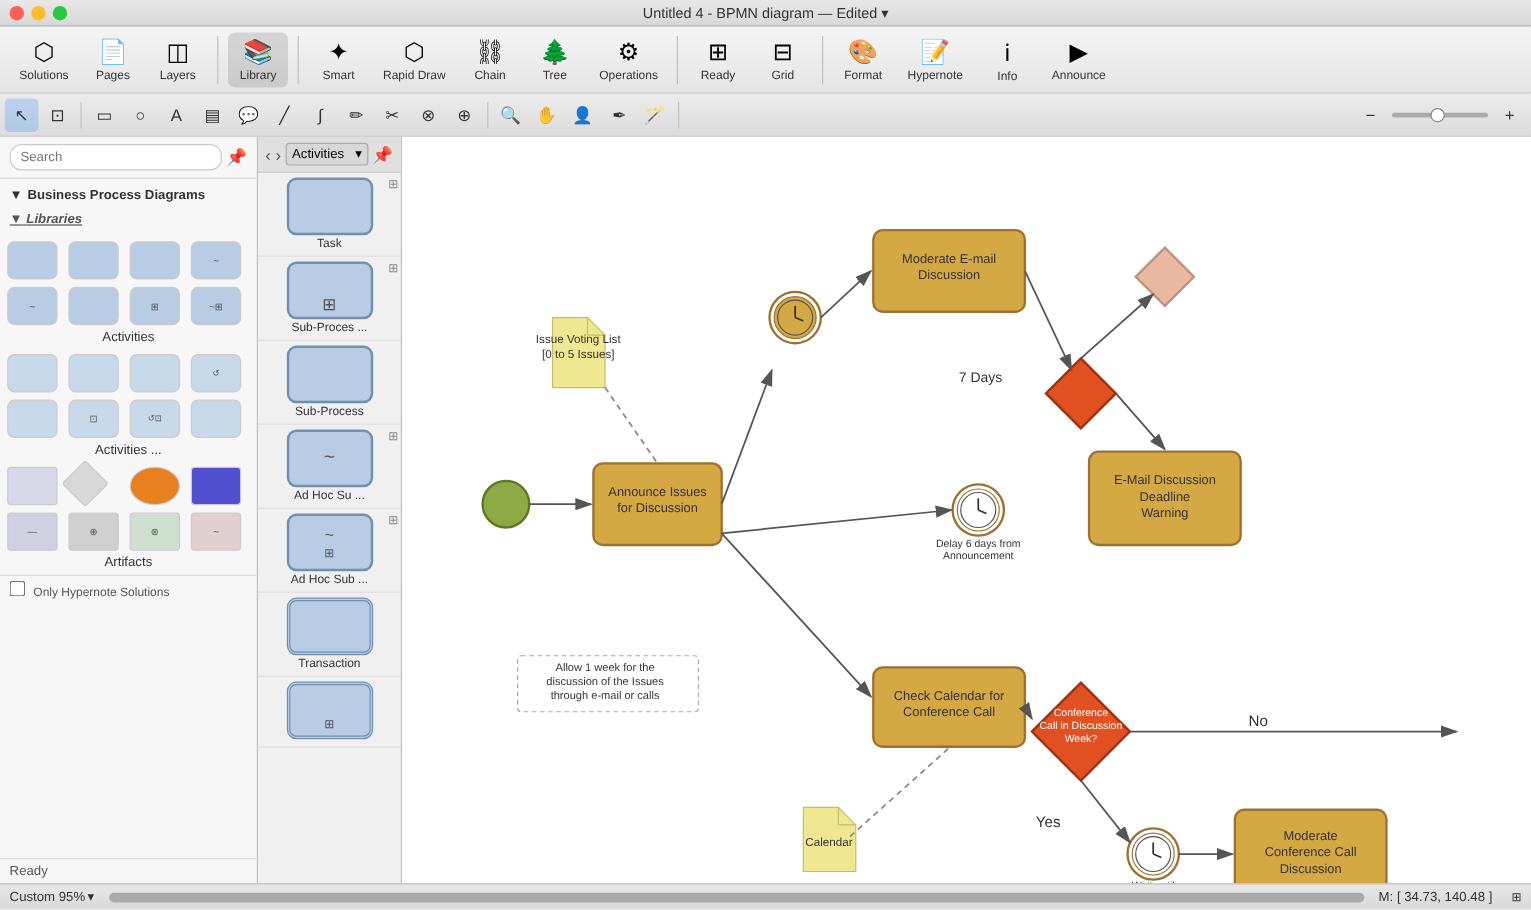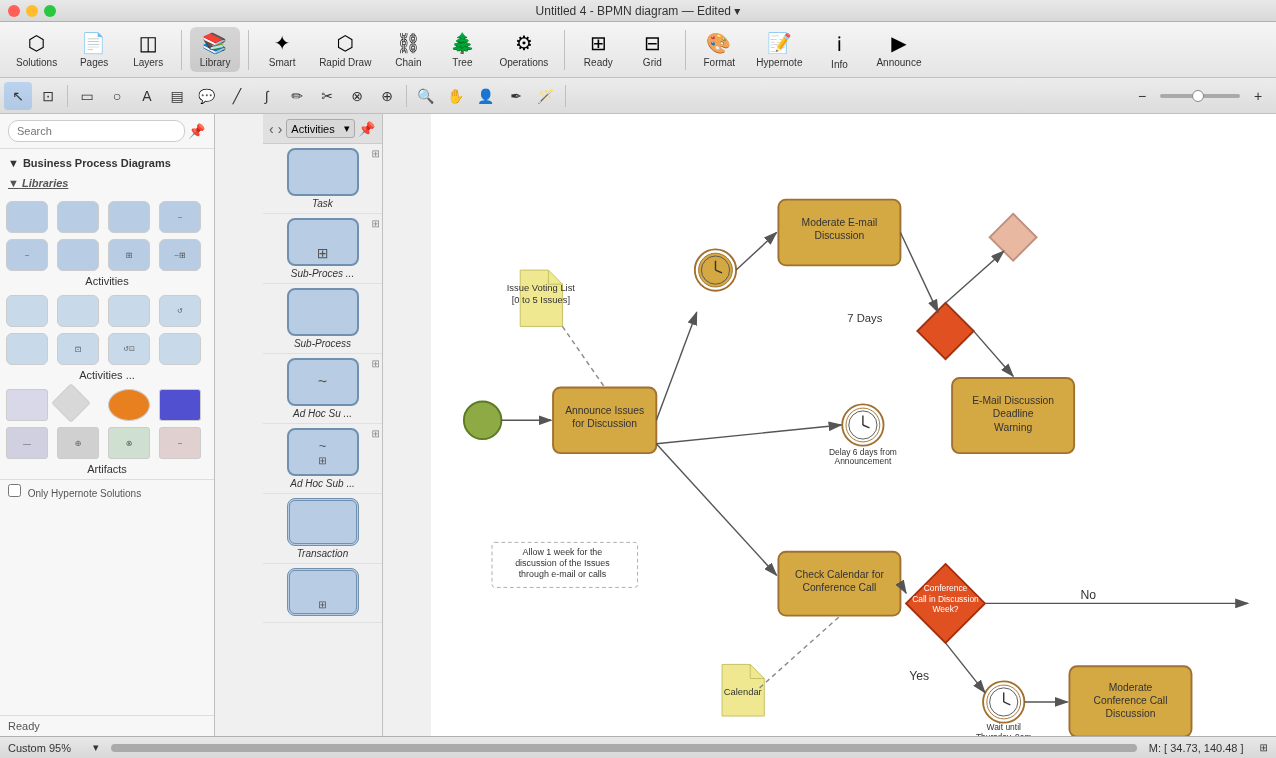--- a/index.html
+++ b/index.html
@@ -72,21 +72,20 @@
     .tool-btn.active { background: rgba(0,120,255,0.2); }
     .tools-sep { width: 1px; height: 22px; background: #c0c0c0; margin: 0 3px; }
     .zoom-area { display: flex; align-items: center; gap: 4px; margin-left: auto; }
     .zoom-slider { width: 80px; height: 4px; background: #aaa; border-radius: 2px; position: relative; }
     .zoom-slider-thumb { width: 12px; height: 12px; background: #fff; border: 1px solid #888; border-radius: 50%; position: absolute; top: -4px; left: 40%; }
 
     
     #main {
       display: flex;
       height: calc(758px - 22px - 56px - 36px - 22px);
-      gap: 48px;
     }
 
     
     #sidebar {
       width: 215px;
       background: #f7f7f7;
       border-right: 1px solid #c0c0c0;
       display: flex;
       flex-direction: column;
       overflow: hidden;
@@ -172,21 +171,21 @@
     
     .lib-item {
       padding: 4px 6px;
       display: flex;
       flex-direction: column;
       align-items: center;
       cursor: pointer;
       border-bottom: 1px solid #e0e0e0;
       position: relative;
     }
-    .lib-item-label { font-size: 10px; color: #333; text-align: right; font-style: italic; }
+    .lib-item-label { font-size: 10px; color: #333; text-align: right; }
     .lib-item-expander { position: absolute; right: 2px; top: 4px; font-size: 10px; color: #888; }
 
     
     #canvas {
       flex: 1;
       background: #fff;
       position: relative;
       overflow: hidden;
     }
 
@@ -206,21 +205,21 @@
       display: flex;
       align-items: center;
       padding: 0 8px;
       gap: 8px;
       font-size: 11px;
       color: #333;
     }
     .status-zoom {
       display: flex;
       align-items: center;
-      gap: 22px;
+      gap: 2px;
     }
     .status-coords { margin-left: auto; }
     .status-resize { margin-left: 8px; font-size: 10px; }
     text.node-label {
       font-family: -apple-system, Arial, sans-serif;
       font-size: 11px;
       fill: #333;
       text-anchor: middle;
     }
     .note-box {

